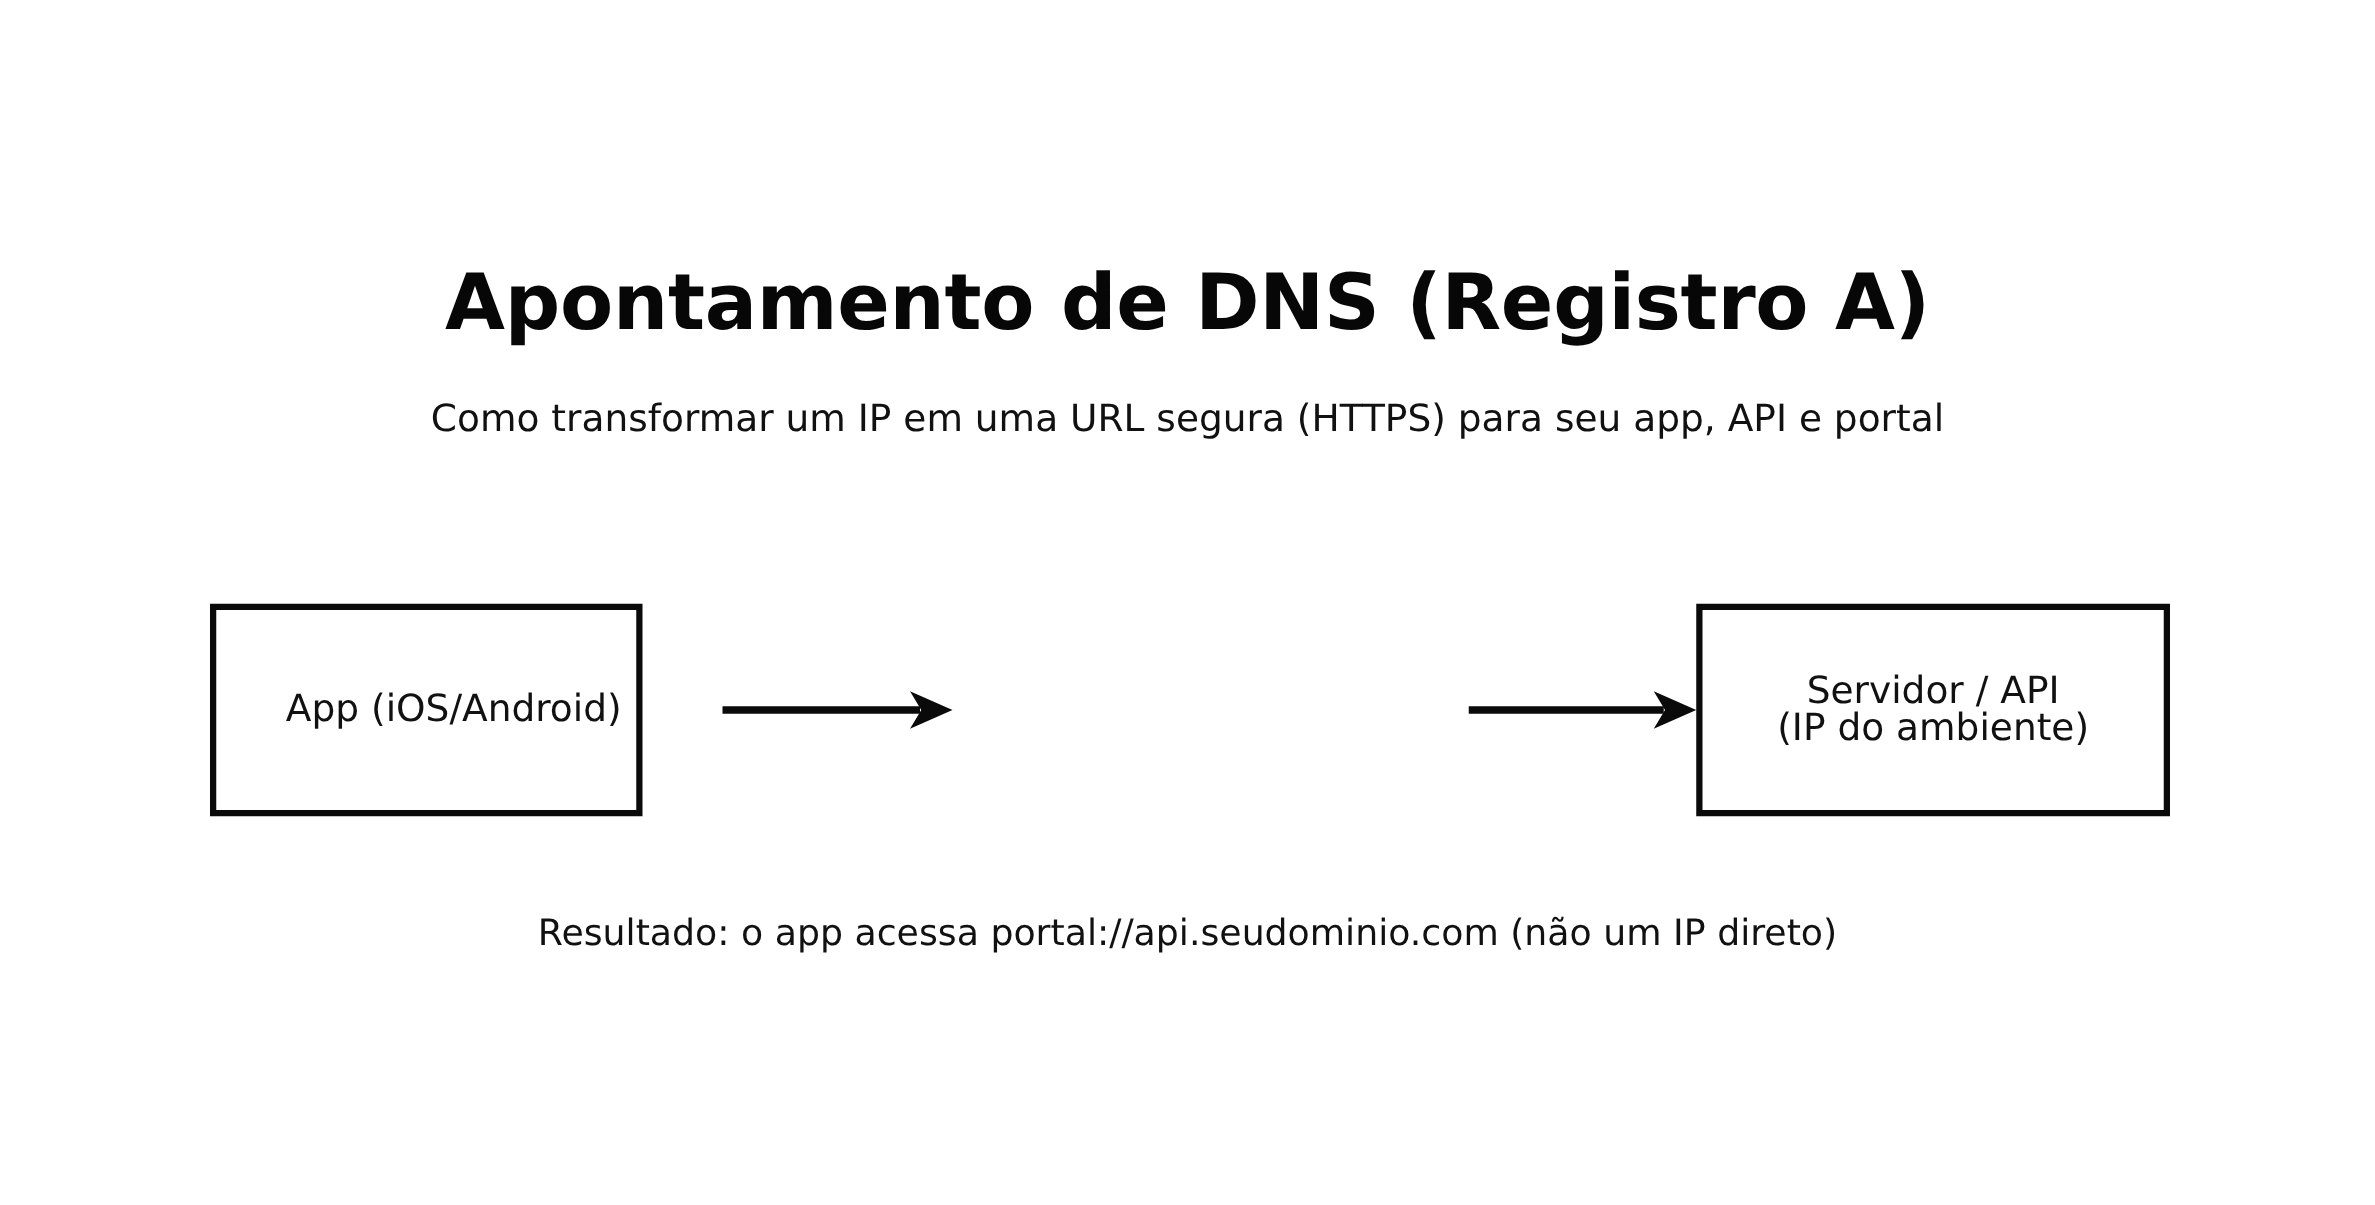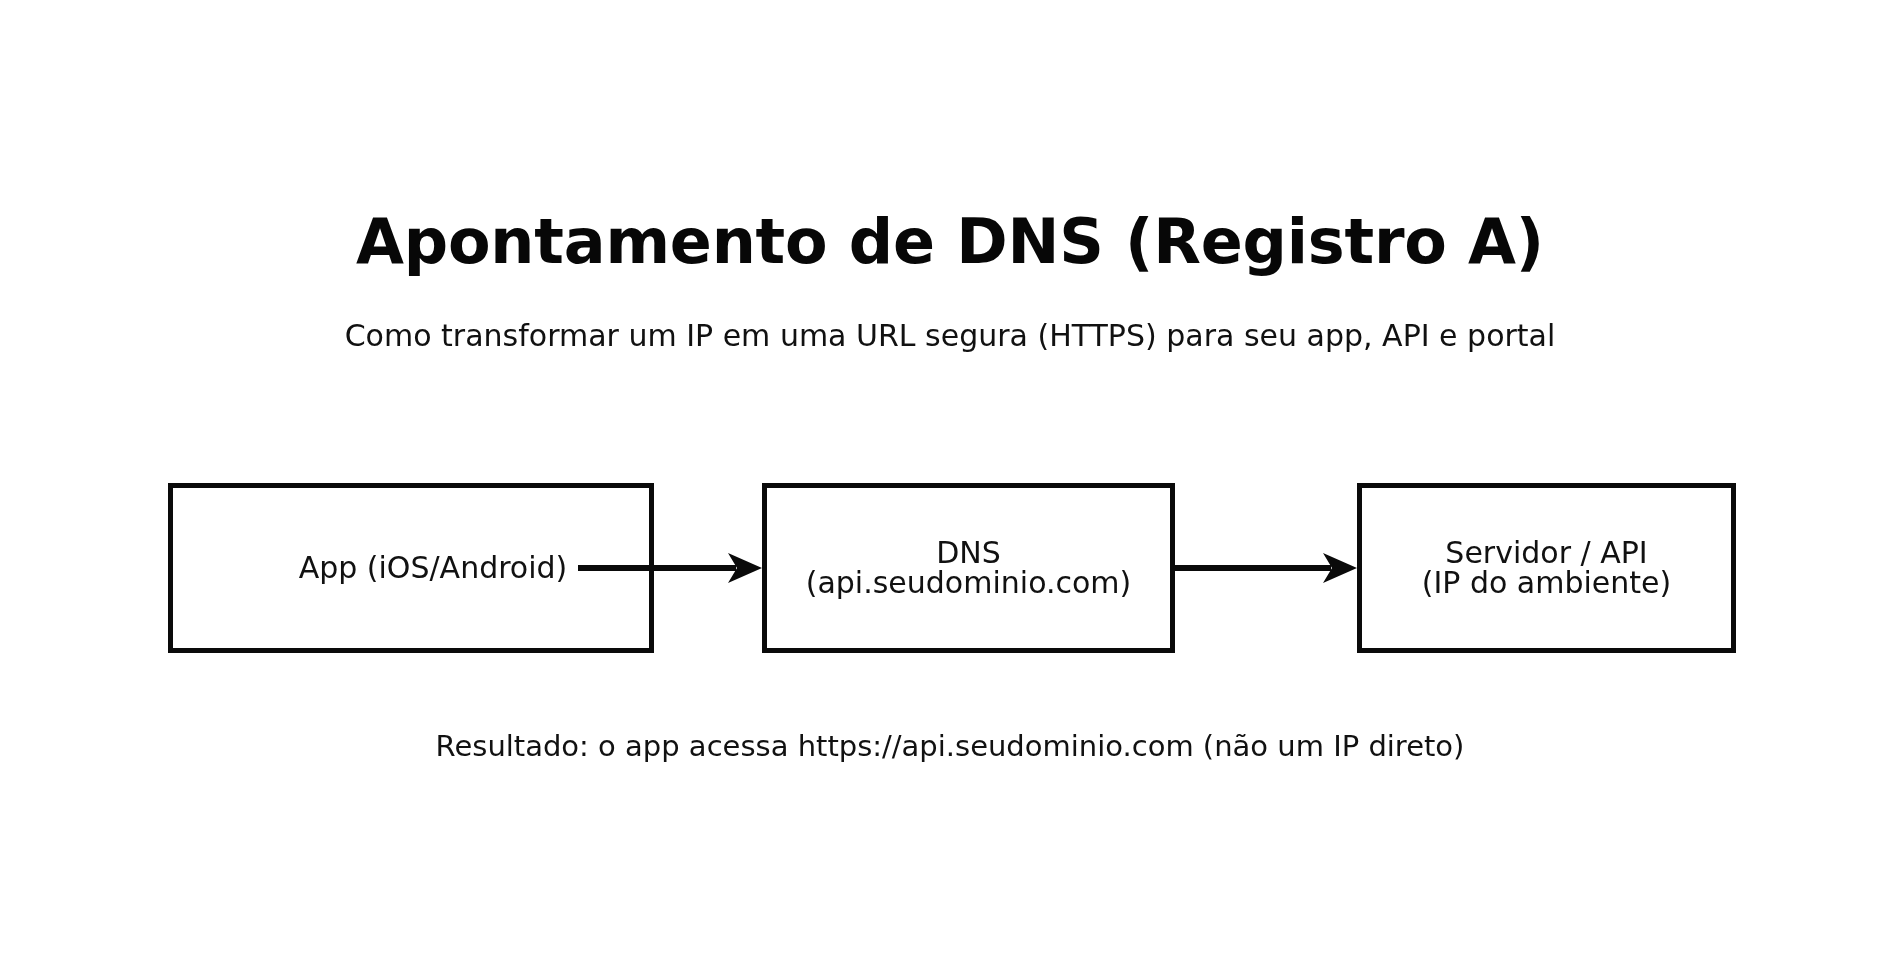--- a/index.html
+++ b/index.html
@@ -74,21 +74,21 @@
   }
 
   .node-label {
     font-size: 30px;
     line-height: 1.0;
     text-align: center;
     color: #111111;
     white-space: pre-line;
   }
 
-  .node-1 { left: 168px; width: 486px; padding-left: 44px; }
+  .node-1 { left: 168px; width: 346px; padding-left: 44px; }
   .node-2 { left: 762px; width: 413px; }
   .node-3 { left: 1357px; width: 379px; }
 
   
   .arrow {
     position: absolute;
     top: 0;
     height: 170px;
     overflow: visible;
   }
@@ -121,32 +121,28 @@
 
     <div class="node node-1">
       <span class="node-label">App (iOS/Android)</span>
     </div>
 
     <svg class="arrow arrow-1" viewBox="0 0 184 170" xmlns="http://www.w3.org/2000/svg">
       <line x1="0" y1="85" x2="158" y2="85" stroke="#0a0a0a" stroke-width="6"></line>
       <path d="M 184 85 L 150 70 L 159 85 L 150 100 Z" fill="#0a0a0a"></path>
     </svg>
 
-    <div class="node node-2">
-      <span class="node-label">DNS
-(api.seudominio.com)</span>
-    </div>
 
     <svg class="arrow arrow-2" viewBox="0 0 182 170" xmlns="http://www.w3.org/2000/svg">
       <line x1="0" y1="85" x2="156" y2="85" stroke="#0a0a0a" stroke-width="6"></line>
       <path d="M 182 85 L 148 70 L 157 85 L 148 100 Z" fill="#0a0a0a"></path>
     </svg>
 
     <div class="node node-3">
       <span class="node-label">Servidor / API
 (IP do ambiente)</span>
     </div>
 
   </div>
 
-  <div class="caption">Resultado: o app acessa https://api.seudominio.com (não um IP direto)</div>
+  <div class="caption">Resultado: o app acessa portal://api.seudominio.com (não um IP direto)</div>
 
 </div>
 
 </body></html>

